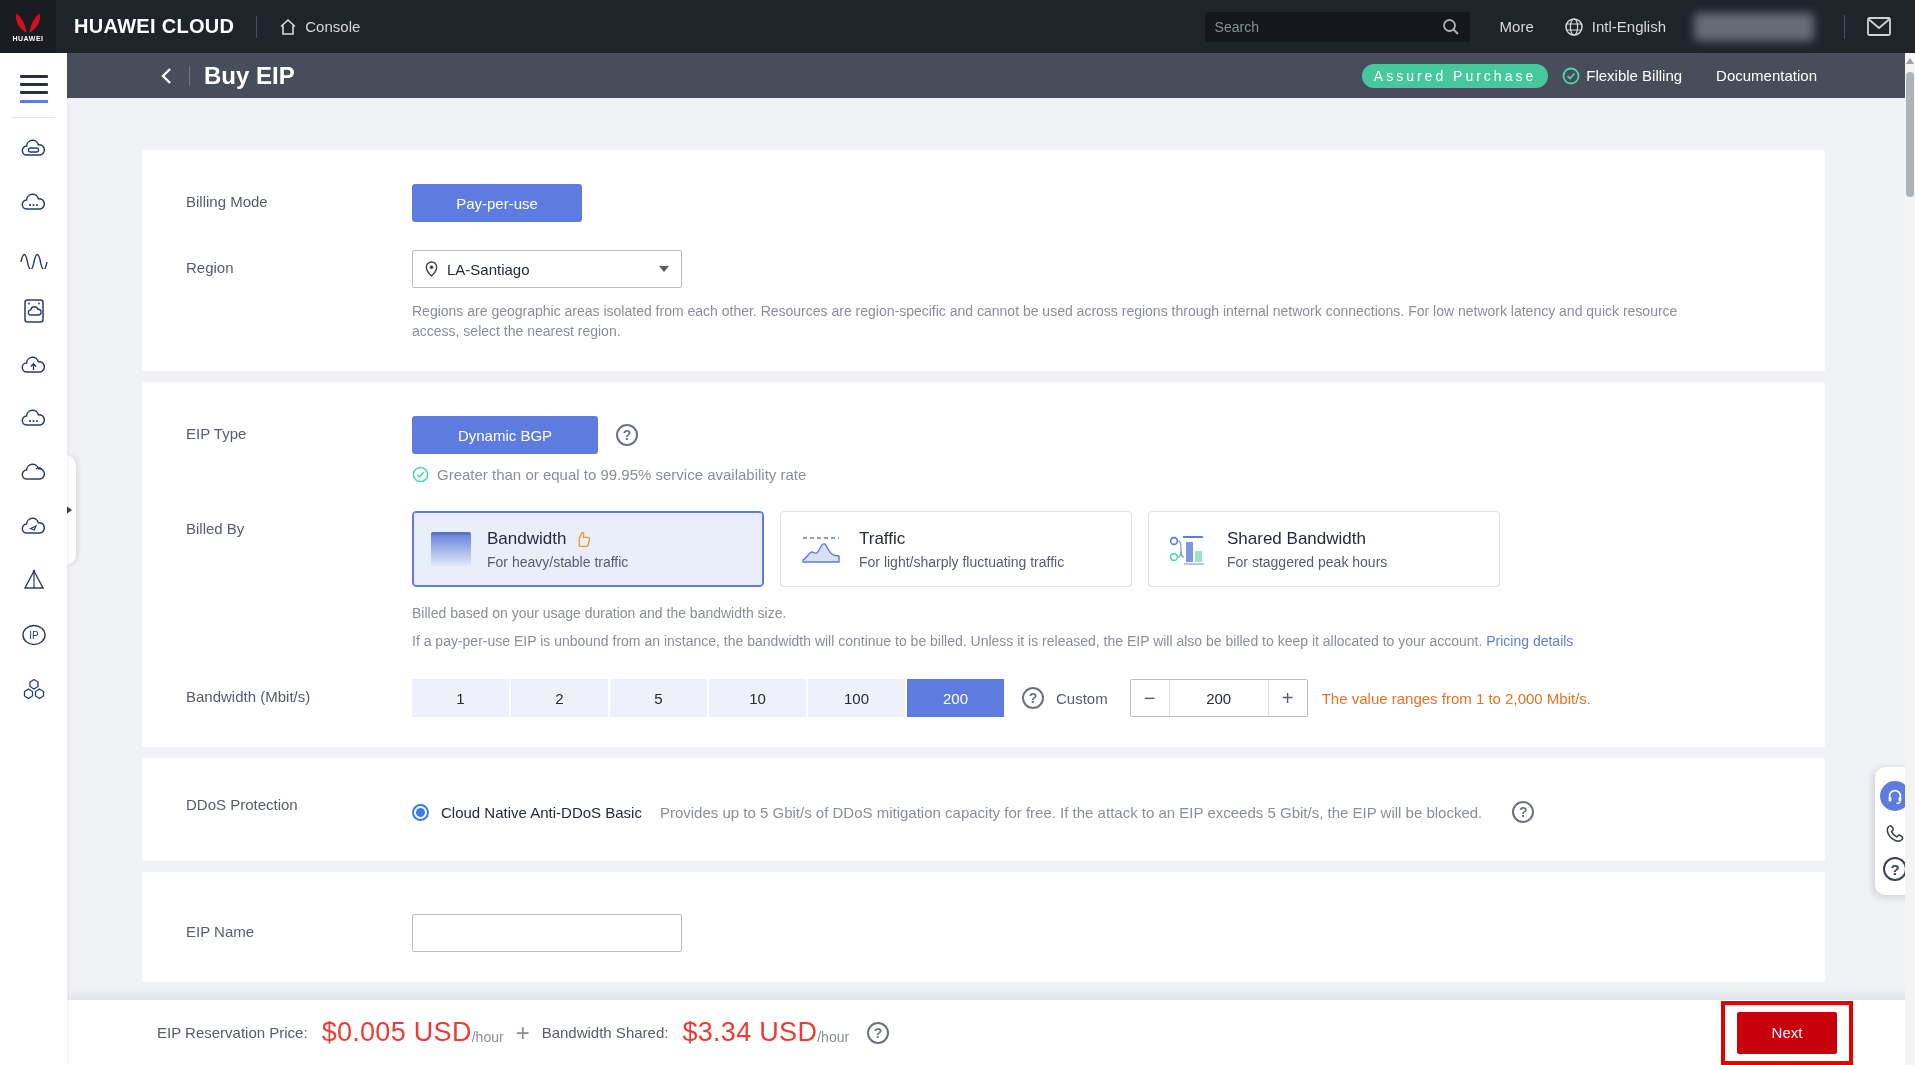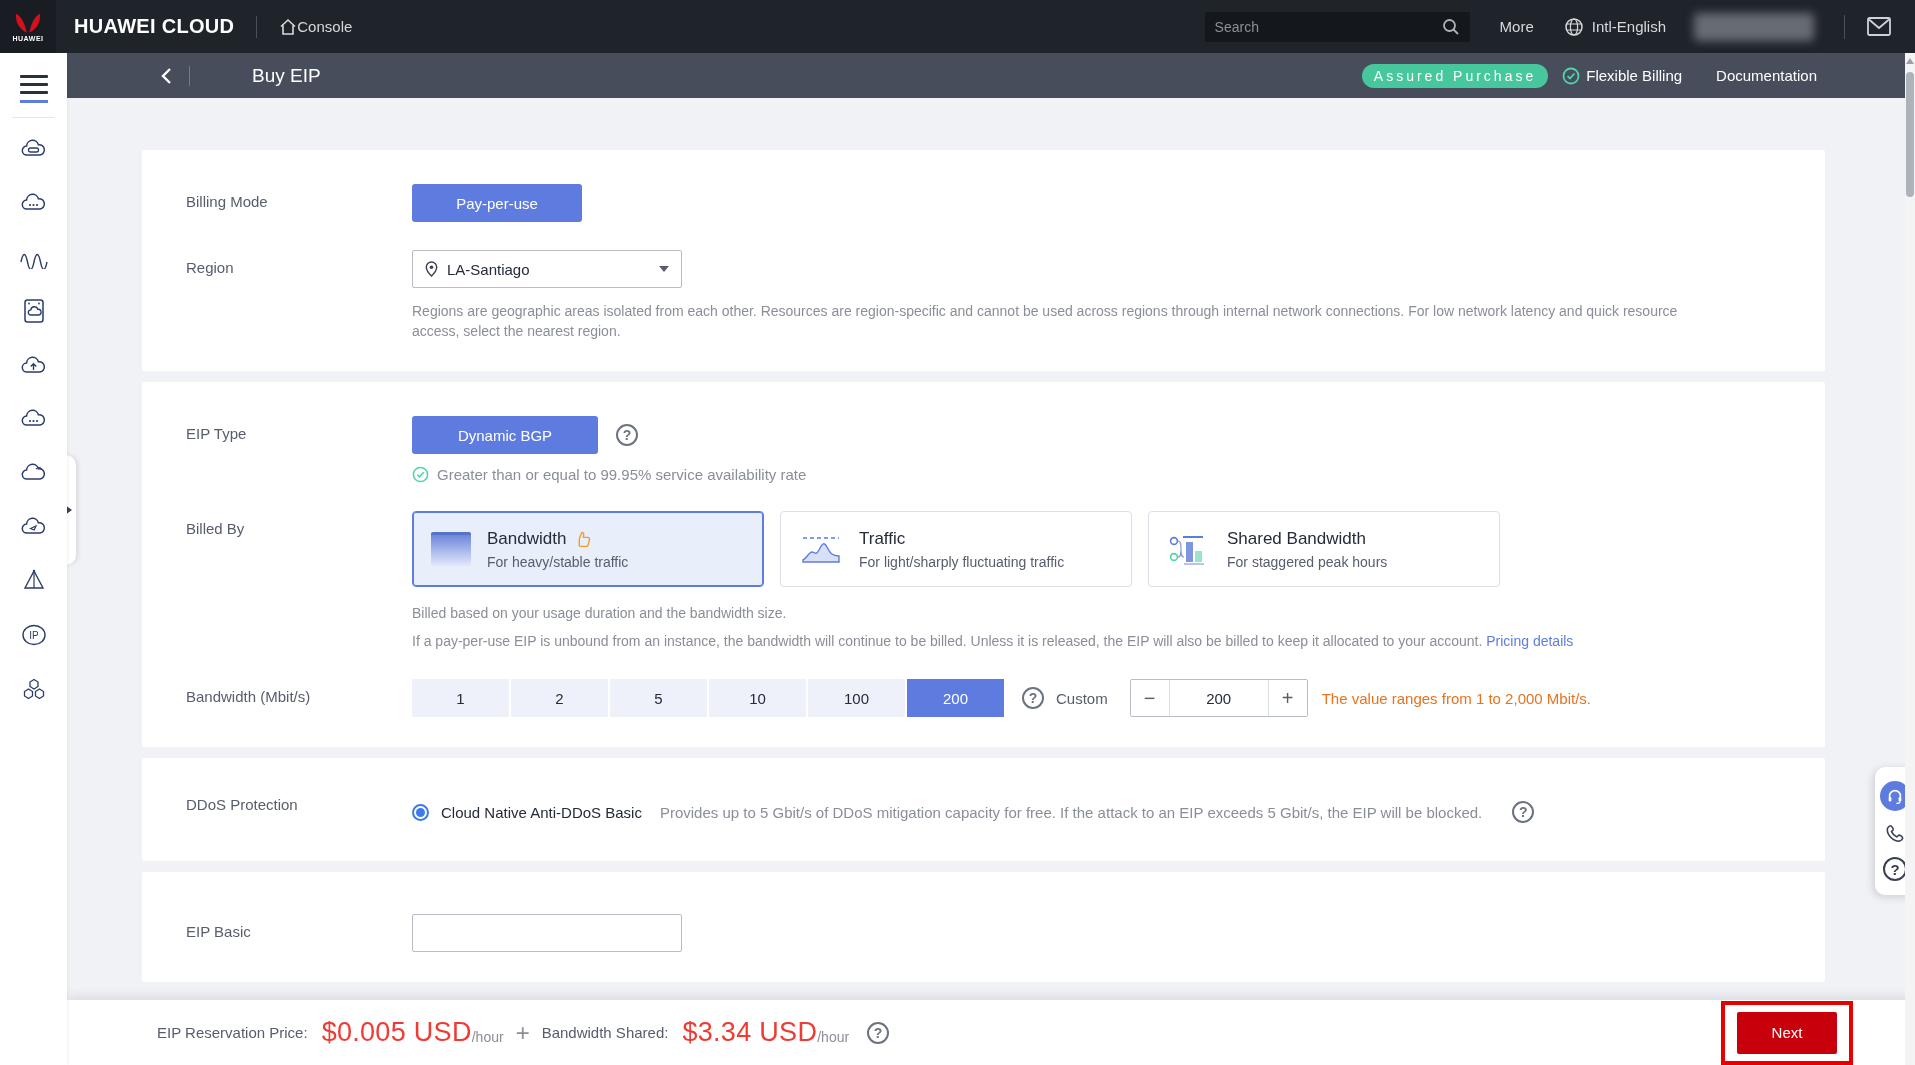--- a/index.html
+++ b/index.html
@@ -5,34 +5,34 @@
   * { margin:0; padding:0; box-sizing:border-box; }
   html,body { width:1915px; height:1065px; overflow:hidden; }
   body { font-family:"Liberation Sans","DejaVu Sans",sans-serif; background:#f1f2f6; color:#252b3a; position:relative; }
 
   
   .topbar { position:absolute; top:0; left:0; width:1915px; height:53px; background:#1f232a; display:flex; align-items:center; z-index:40; }
   .logo-wrap { width:56px; height:53px; display:flex; flex-direction:column; align-items:center; justify-content:center; background:#191d23; }
   .logo-wrap .huawei-word { color:#fff; font-size:7px; font-weight:bold; letter-spacing:.5px; margin-top:1px; }
   .brand { color:#fff; font-size:20px; font-weight:bold; margin-left:18px; letter-spacing:.3px; }
   .topbar-sep { width:1px; height:22px; background:#4a505a; margin:0 22px; }
-  .console-link { display:flex; align-items:center; gap:0; color:#d6d9de; font-size:15px; cursor:pointer; }
+  .console-link { display:flex; align-items:center; gap:8px; color:#d6d9de; font-size:15px; cursor:pointer; }
   .topbar-right { margin-left:auto; display:flex; align-items:center; }
   .search-box { width:265px; height:30px; background:#14171c; border-radius:2px; display:flex; align-items:center; padding:0 10px; }
   .search-box input { flex:1; background:transparent; border:none; outline:none; color:#c7cbd1; font-size:14px; font-family:inherit; }
   .search-box input::placeholder { color:#8b9097; }
   .tb-item { color:#d6d9de; font-size:15px; margin-left:30px; display:flex; align-items:center; gap:8px; cursor:pointer; }
   .blur-user { width:120px; height:28px; margin-left:28px; border-radius:4px; background:rgba(190,196,206,.45); filter:blur(5px); }
   .tb-sep2 { width:1px; height:24px; background:#4a505a; margin:0 22px 0 30px; }
 
   
   .pagehead { position:absolute; top:53px; left:67px; right:0; height:45px; background:#474d5a; display:flex; align-items:center; z-index:30; }
   .back-btn { margin-left:92px; cursor:pointer; display:flex; align-items:center; }
   .ph-sep { width:1px; height:20px; background:rgba(255,255,255,.25); margin:0 14px; }
-  .page-title { color:#fff; font-size:19px; font-weight:normal;margin-left:48px; }
+  .page-title { color:#fff; font-size:24px; font-weight:bold; }
   .ph-right { margin-left:auto; display:flex; align-items:center; margin-right:98px; }
   .badge-assured { background:#46c79c; color:#fff; font-size:14px; letter-spacing:3px; padding:4px 12px; border-radius:12px; cursor:pointer; }
   .flex-billing { display:flex; align-items:center; gap:6px; color:#fff; font-size:15px; margin-left:14px; cursor:pointer; }
   .doc-link { color:#fff; font-size:15px; margin-left:34px; cursor:pointer; }
 
   
   .sidebar { position:absolute; top:53px; left:0; width:67px; bottom:0; background:#fff; z-index:35; box-shadow:1px 0 3px rgba(0,0,0,.06); }
   .hamburger { width:28px; margin:22px auto 0 auto; cursor:pointer; }
   .hamburger div { height:3px; background:#2a3040; margin-bottom:5px; border-radius:1px; }
   .hb-accent { height:3px; background:#5e7ce0; width:28px; margin:6px auto 0 auto; }
@@ -400,21 +400,21 @@
           <span class="ddos-name">Cloud Native Anti-DDoS Basic</span>
           <span class="ddos-desc">Provides up to 5 Gbit/s of DDoS mitigation capacity for free. If the attack to an EIP exceeds 5 Gbit/s, the EIP will be blocked.</span>
           <span class="qmark">?</span>
         </div>
       </div>
     </div>
   </div>
 
   <div class="card" style="padding-top:42px;">
     <div class="frow" style="margin-top:0;">
-      <div class="flabel">EIP Basic</div>
+      <div class="flabel">EIP Name</div>
       <div class="fbody">
         <input class="text-input" value="" style="">
       </div>
     </div>
   </div>
 </div>
 
 <div class="footer">
   <div class="price-area">
     <span class="price-label">EIP Reservation Price:</span>

